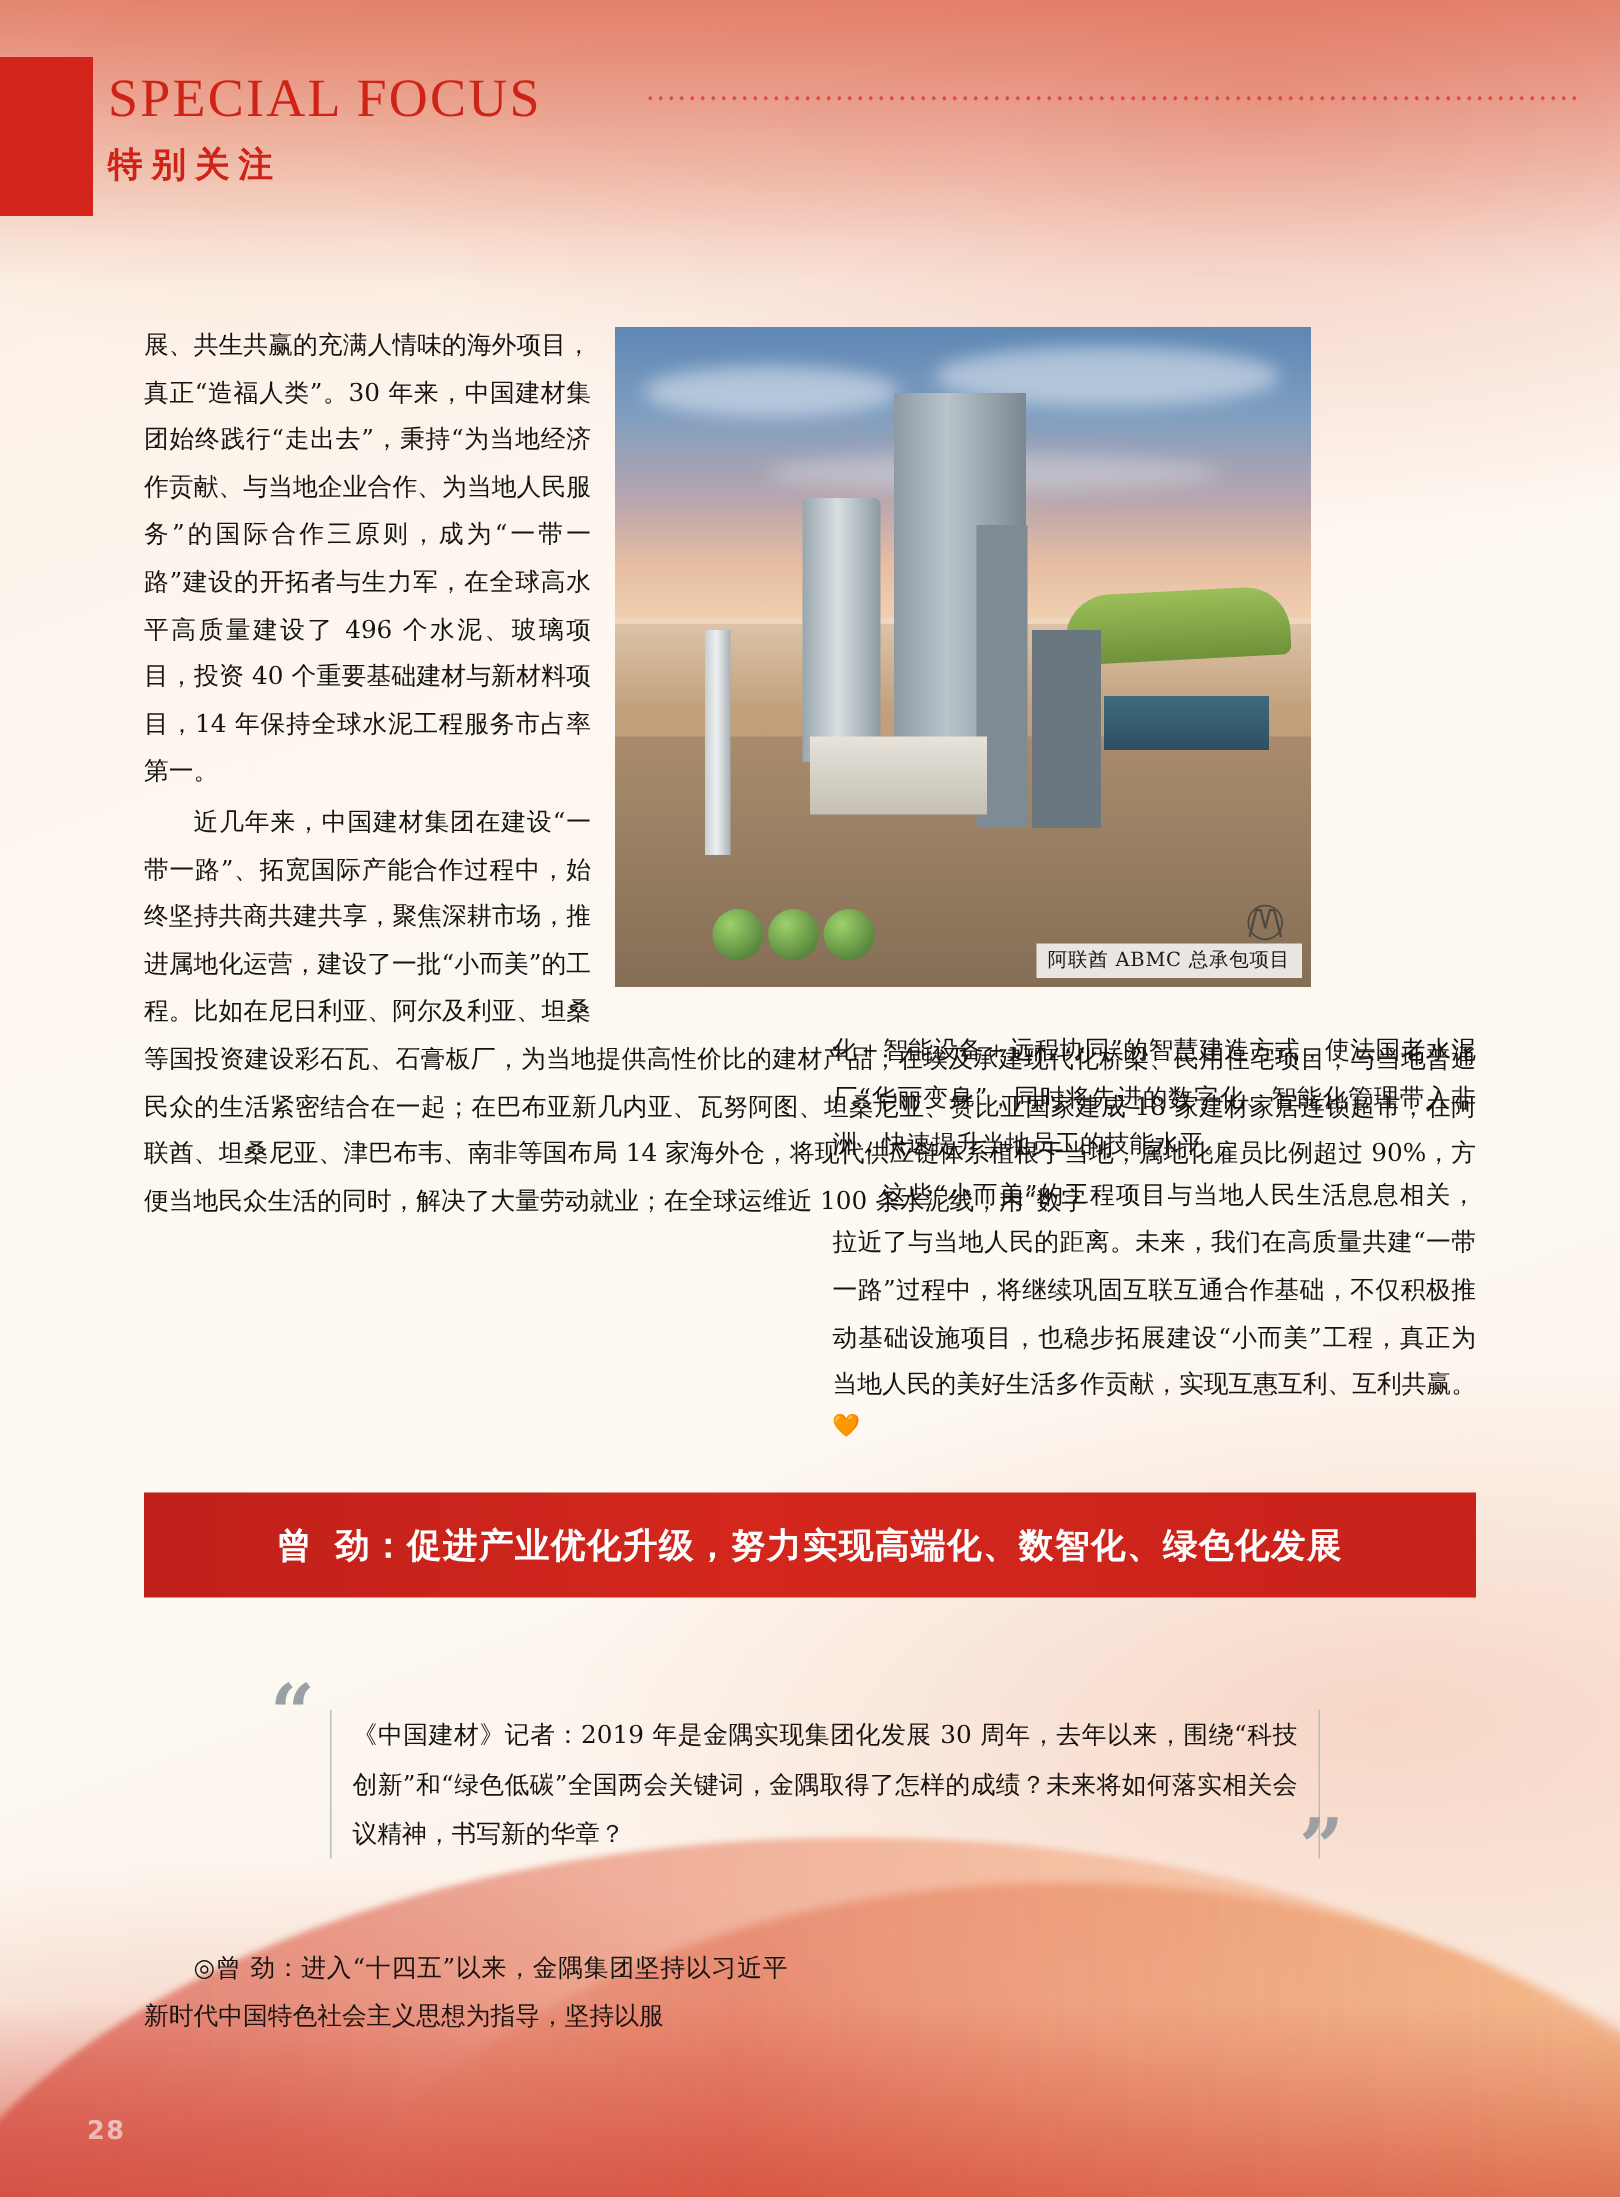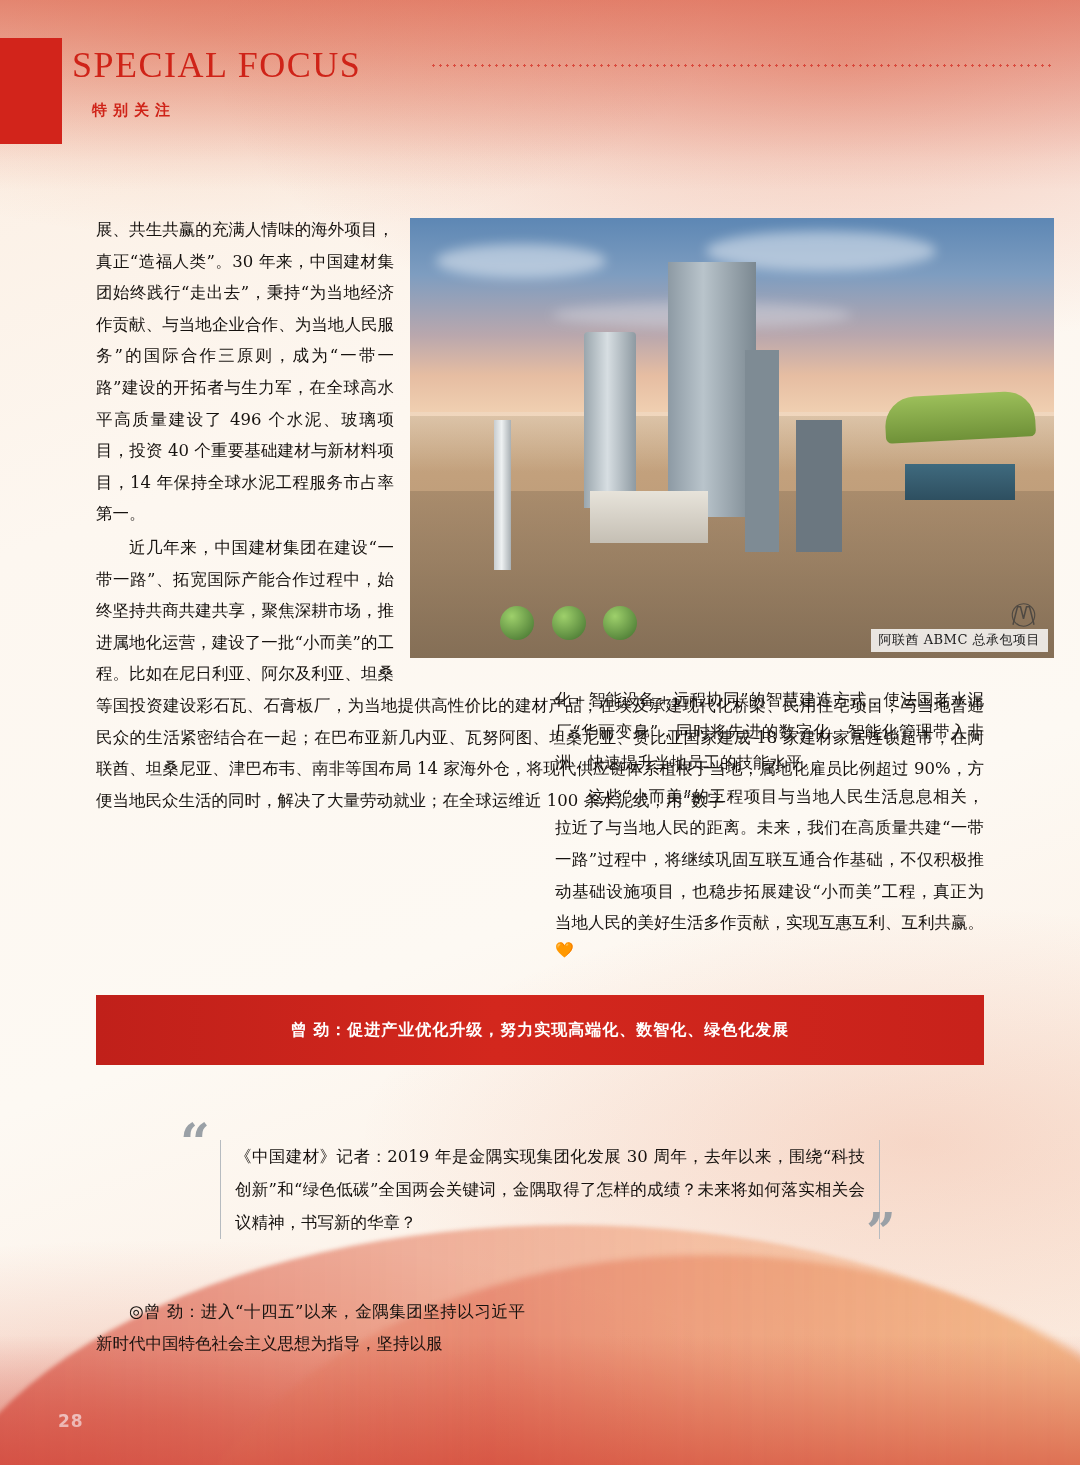--- a/index.html
+++ b/index.html
@@ -89,27 +89,26 @@
     font-family: "Liberation Serif", serif;
     font-size: 36px;
     letter-spacing: 1.5px;
     color: #cf2318;
     font-weight: 400;
     line-height: 50px;
     white-space: nowrap;
   }
   .header-cn {
     font-family: "DejaVu Sans", sans-serif;
-    font-size: 15px;
+    font-size: 23px;
     font-weight: bold;
     color: #cf2318;
     letter-spacing: 6px;
     line-height: 36px;
     margin-top: 2px;
-    margin-left: 20px;
   }
   .header-dots {
     position: absolute;
     left: 430px;
     top: 26px;
     right: 28px;
     height: 3px;
     background-image: radial-gradient(circle, rgba(210,36,27,0.85) 1.2px, rgba(0,0,0,0) 1.4px);
     background-size: 7px 3px;
     background-repeat: repeat-x;
@@ -137,21 +136,21 @@
 
   
   .top-zone { position: relative; }
   .figure {
     float: right;
     width: 574px;
     margin: 4px 0 8px 16px;
     position: relative;
   }
   .figure-img {
-    width: 644px;
+    width: 464px;
     height: 440px;
     position: relative;
     overflow: hidden;
     background: linear-gradient(#8fb4d6, #cfd9de);
   }
   
   .sky {
     position: absolute; left: 0; top: 0; width: 100%; height: 46%;
     background: linear-gradient(180deg, #5d87b4 0%, #7e9dc0 28%, #b9a7ad 58%, #e6bda2 78%, #f2d3b4 100%);
   }
@@ -270,23 +269,23 @@
     left: 96px;
     top: 995px;
     width: 888px;
     height: 70px;
     background: linear-gradient(90deg, #c0201a 0%, #d3271d 45%, #c8221b 100%);
     display: flex;
     align-items: center;
     justify-content: center;
   }
   .banner-text {
-    font-family: Liberation Sans, sans-serif;
+    font-family: Liberation Mono, monospace;
     font-weight: bold;
-    font-size: 16px;
+    font-size: 23px;
     color: #ffffff;
     letter-spacing: 1px;
     white-space: nowrap;
   }
 
   
   .quote {
     position: absolute;
     left: 176px;
     top: 1110px;

